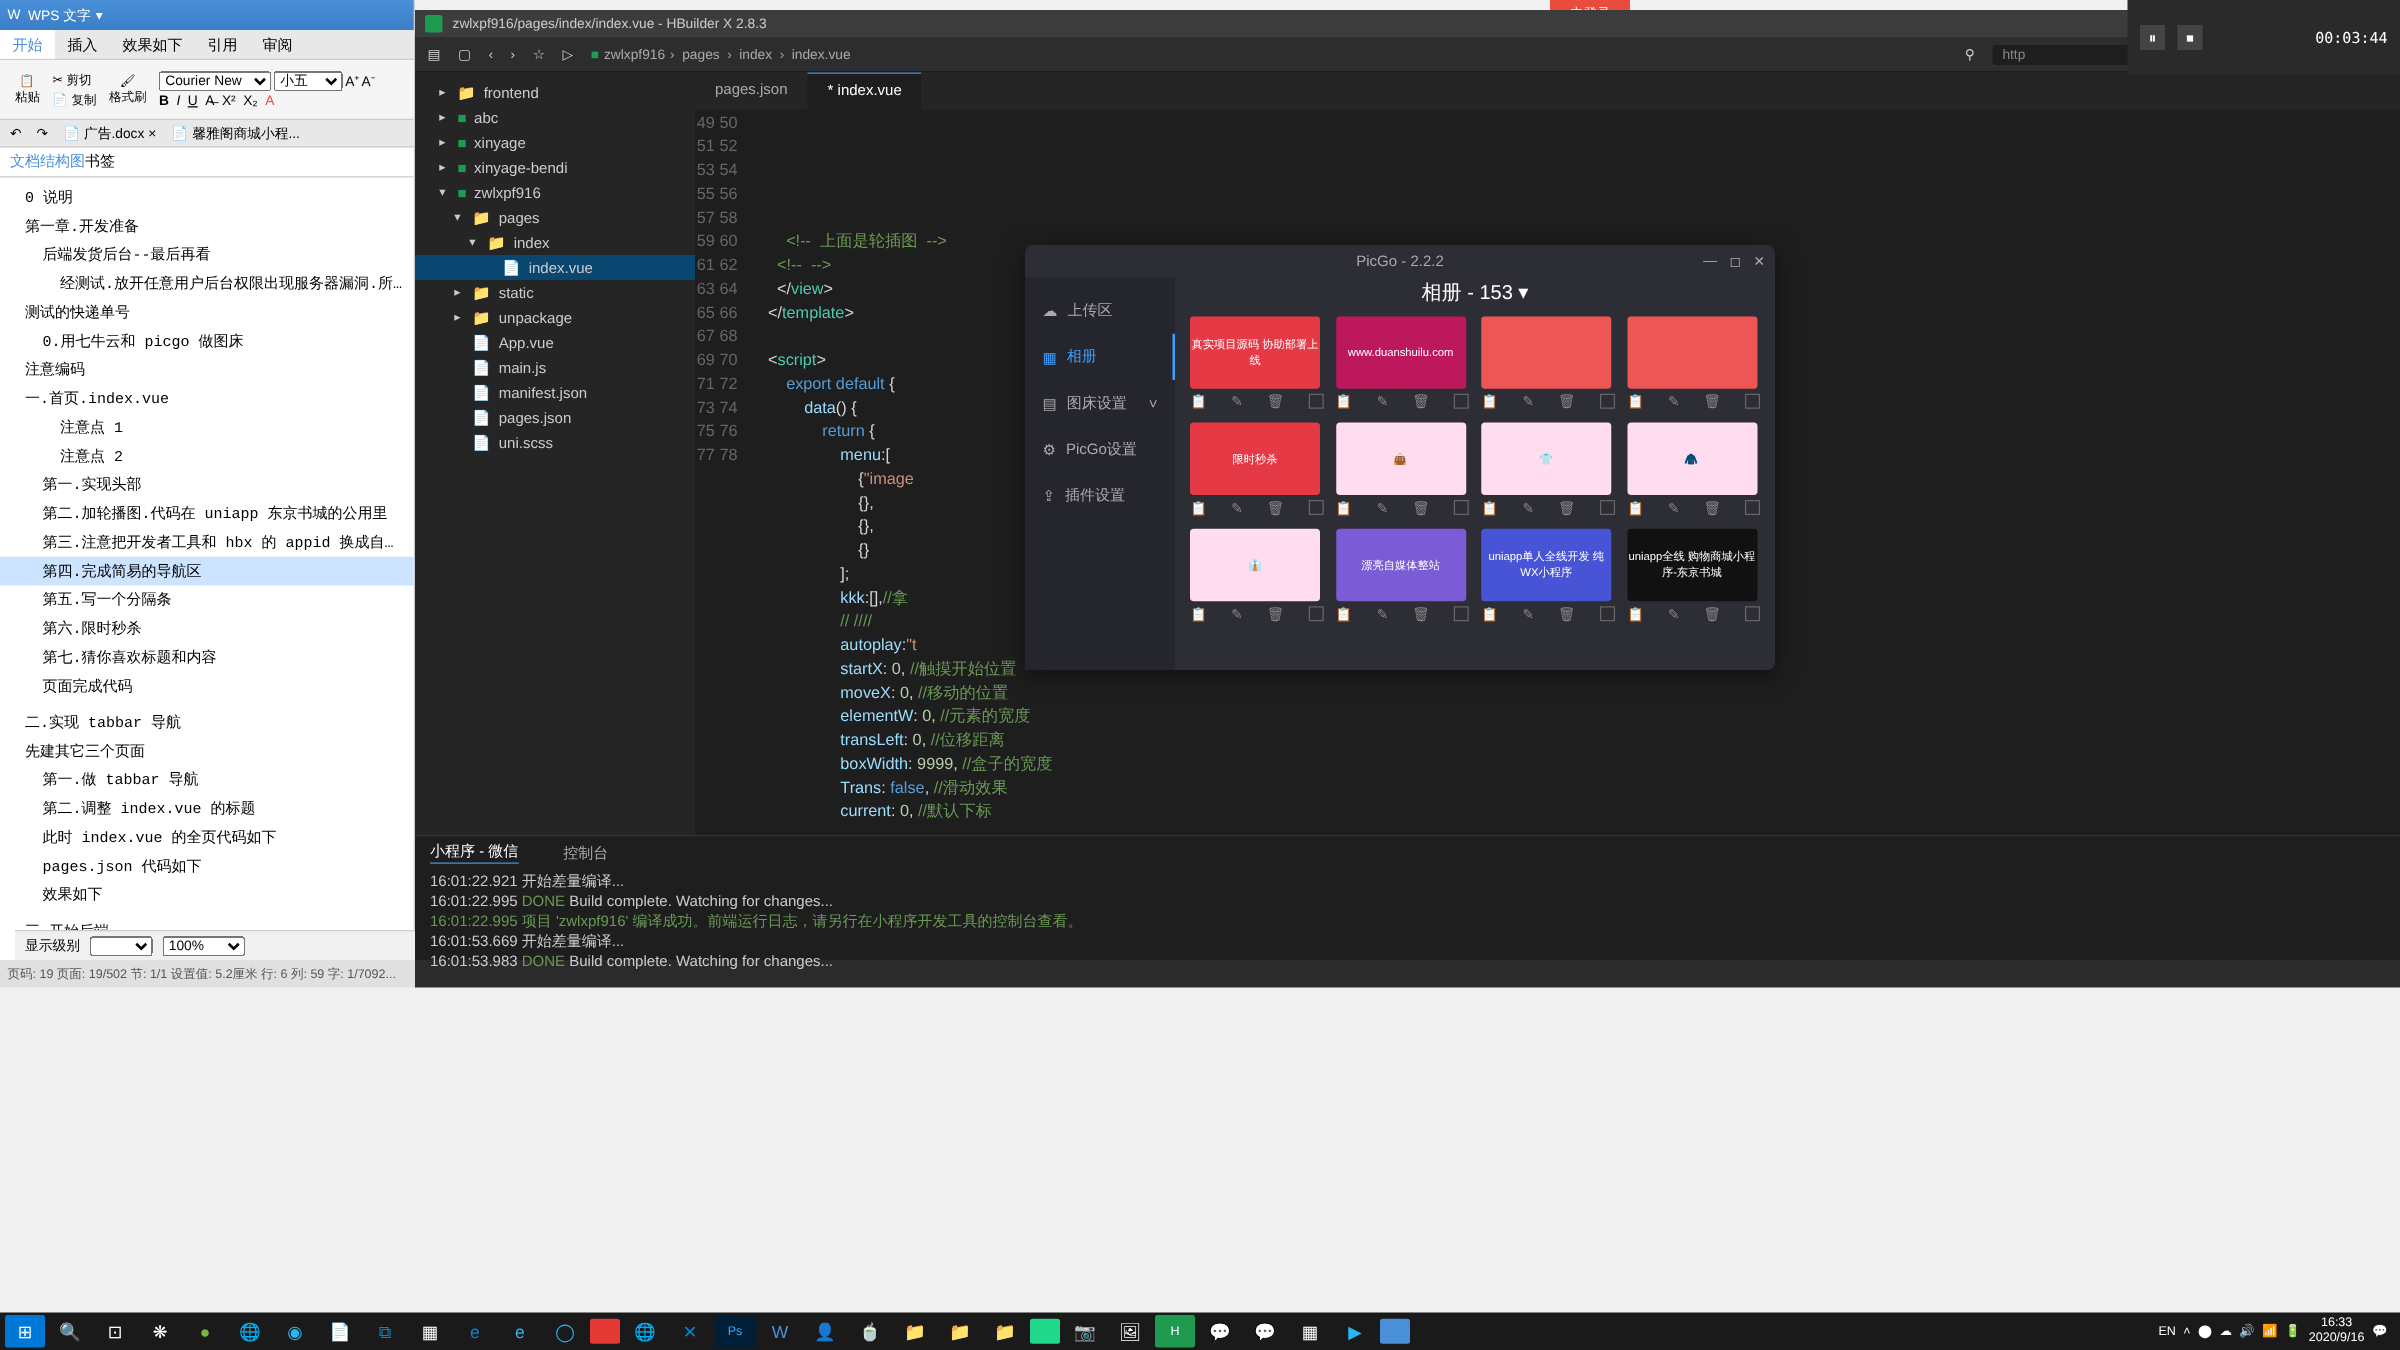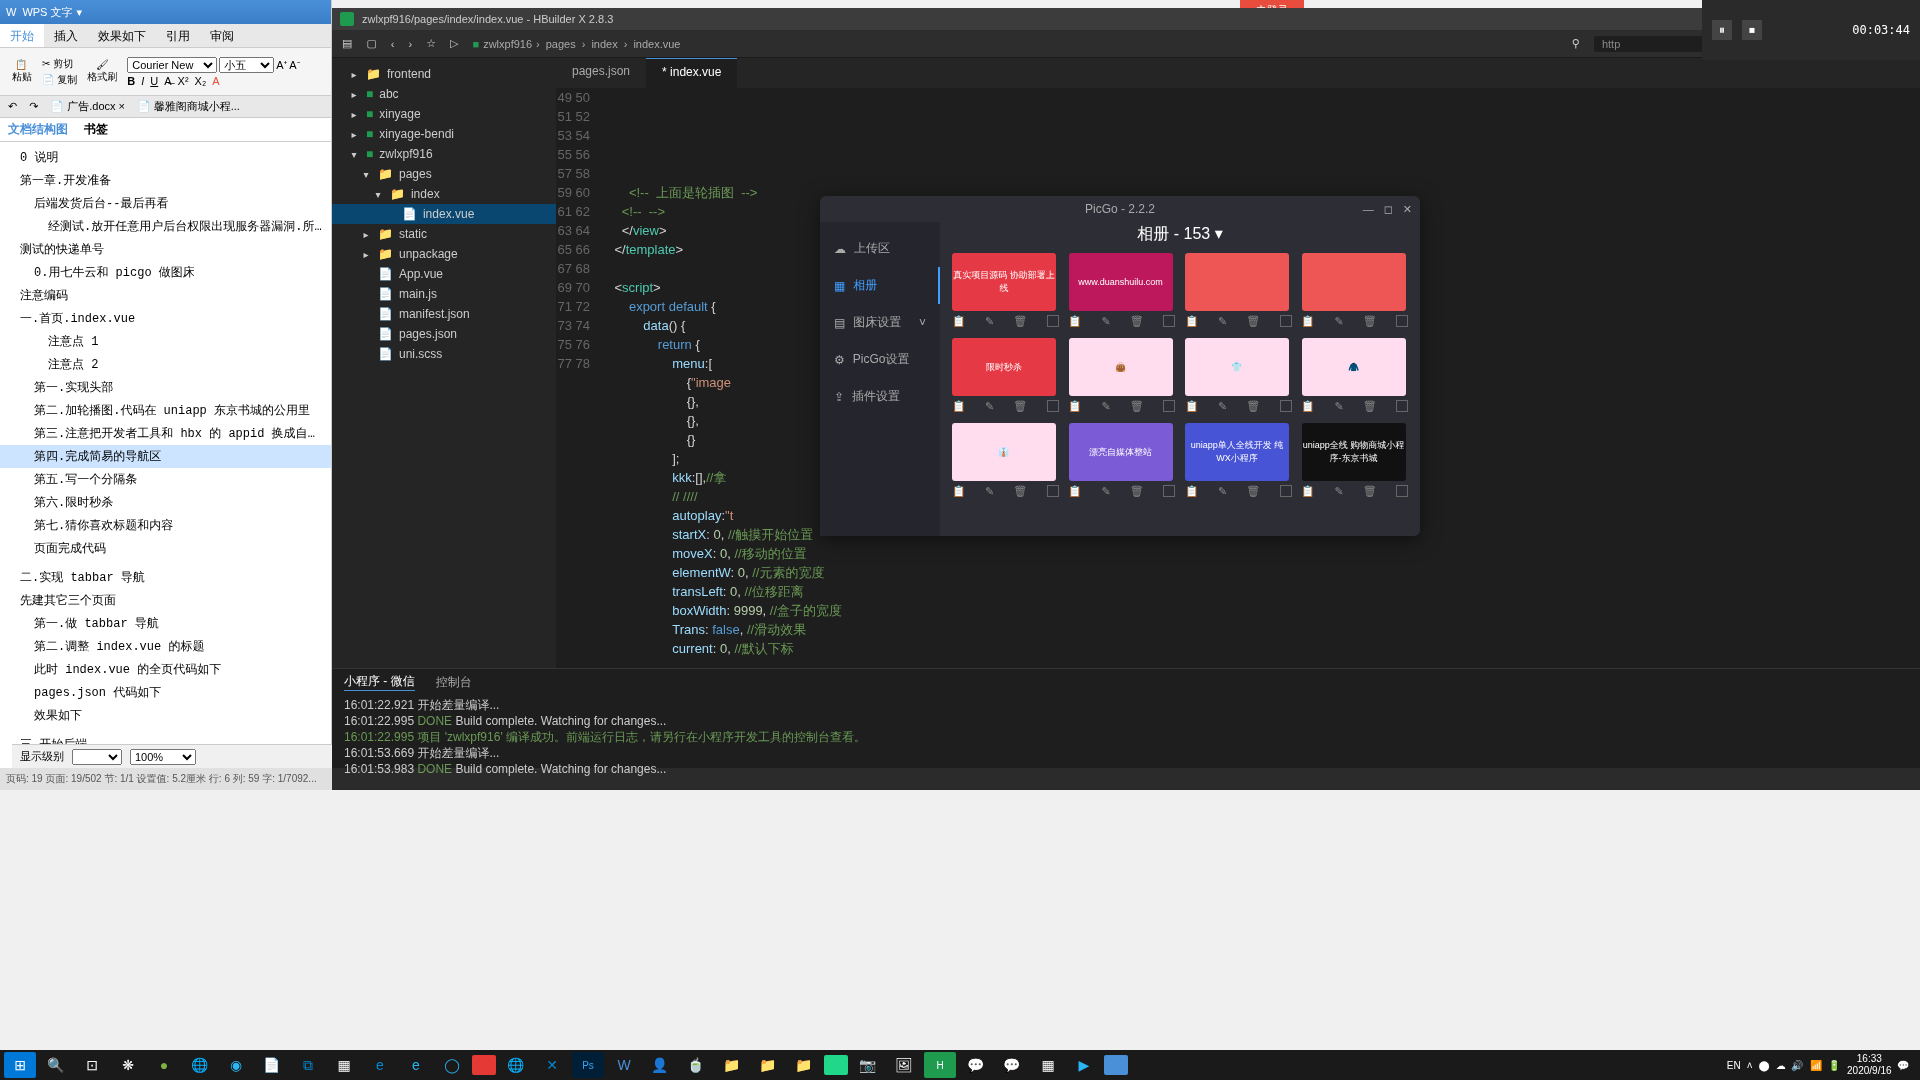--- a/index.html
+++ b/index.html
@@ -7,21 +7,21 @@
 
 
 .wps-panel { position: absolute; left: 0; top: 0; width: 332px; height: 790px; background: #fff; border-right: 1px solid #ccc; }
 .wps-titlebar { height: 24px; background: linear-gradient(#4a90d9,#3a7ec8); display: flex; align-items: center; padding: 0 6px; color: #fff; font-size: 11px; }
 .wps-tabs { height: 24px; background: #e8e8e8; display: flex; font-size: 12px; border-bottom: 1px solid #ccc; }
 .wps-tab { padding: 4px 10px; cursor: pointer; }
 .wps-tab.active { background: #fff; color: #4a90d9; }
 .wps-ribbon { height: 48px; background: #f5f5f5; border-bottom: 1px solid #ccc; display: flex; align-items: center; padding: 0 8px; gap: 6px; font-size: 11px; }
 .wps-ribbon-btn { display: flex; flex-direction: column; align-items: center; padding: 2px 4px; font-size: 10px; }
 .wps-doctabs { height: 22px; background: #e8e8e8; display: flex; align-items: center; font-size: 11px; padding: 0 8px; gap: 12px; border-bottom: 1px solid #ccc; }
-.wps-outline-tabs { height: 24px; display: flex; font-size: 12px; padding: 0 8px; gap: 16px; align-items: center; border-bottom: 1px solid #ccc; font-weight: bold; }
+.wps-outline-tabs { height: 24px; display: flex; font-size: 12px; padding: 0 8px; align-items: center; border-bottom: 1px solid #ccc; }
 .wps-outline-tab { color: #4a90d9; }
 .wps-outline { flex: 1; overflow-y: auto; font-size: 12px; padding: 4px 0; height: 610px; }
 .outline-item { padding: 3px 8px; cursor: pointer; white-space: nowrap; overflow: hidden; text-overflow: ellipsis; font-family: Liberation Mono, monospace; }
 .outline-item.lv0 { padding-left: 20px; }
 .outline-item.lv1 { padding-left: 34px; }
 .outline-item.lv2 { padding-left: 48px; }
 .outline-item.sel { background: #cce4ff; }
 .wps-footer { position: absolute; bottom: 22px; left: 12px; width: 332px; height: 24px; background: #f0f0f0; font-size: 11px; display: flex; align-items: center; padding: 0 8px; gap: 8px; border-top: 1px solid #ccc; }
 .wps-status { position: absolute; bottom: 0; left: 0; width: 332px; height: 22px; background: #e0e0e0; font-size: 10px; display: flex; align-items: center; padding: 0 6px; gap: 8px; color: #555; }
 
@@ -55,21 +55,21 @@
 .code-lines { flex: 1; white-space: pre; color: #d4d4d4; }
 .kw { color: #569cd6; }
 .tag { color: #4ec9b0; }
 .str { color: #ce9178; }
 .cmt { color: #6a9955; }
 .prop { color: #9cdcfe; }
 .num { color: #b5cea8; }
 .bool { color: #569cd6; }
 
 .hb-console { height: 100px; background: #1e1e1e; border-top: 1px solid #333; font-size: 12px; }
-.hb-contabs { height: 26px; display: flex; padding: 0 12px; gap: 21px; align-items: center; color: #aaa; }
+.hb-contabs { height: 26px; display: flex; padding: 0 12px; gap: 36px; align-items: center; color: #aaa; }
 .hb-contab.active { color: #fff; border-bottom: 1px solid #4a90d9; }
 .hb-conbody { font-family: Consolas, monospace; font-size: 12px; padding: 2px 12px; color: #ccc; line-height: 16px; }
 .done { color: #6a9955; }
 .cn-green { color: #6a9955; }
 
 
 .picgo { position: absolute; left: 820px; top: 196px; width: 600px; height: 340px; background: #2d2d35; border-radius: 6px; box-shadow: 0 4px 20px rgba(0,0,0,.5); color: #ccc; display: flex; flex-direction: column; }
 .picgo-title { height: 26px; display: flex; align-items: center; justify-content: center; font-size: 12px; position: relative; color: #aaa; }
 .picgo-title .win-btns { position: absolute; right: 8px; display: flex; gap: 10px; font-size: 11px; }
 .picgo-body { flex: 1; display: flex; }

